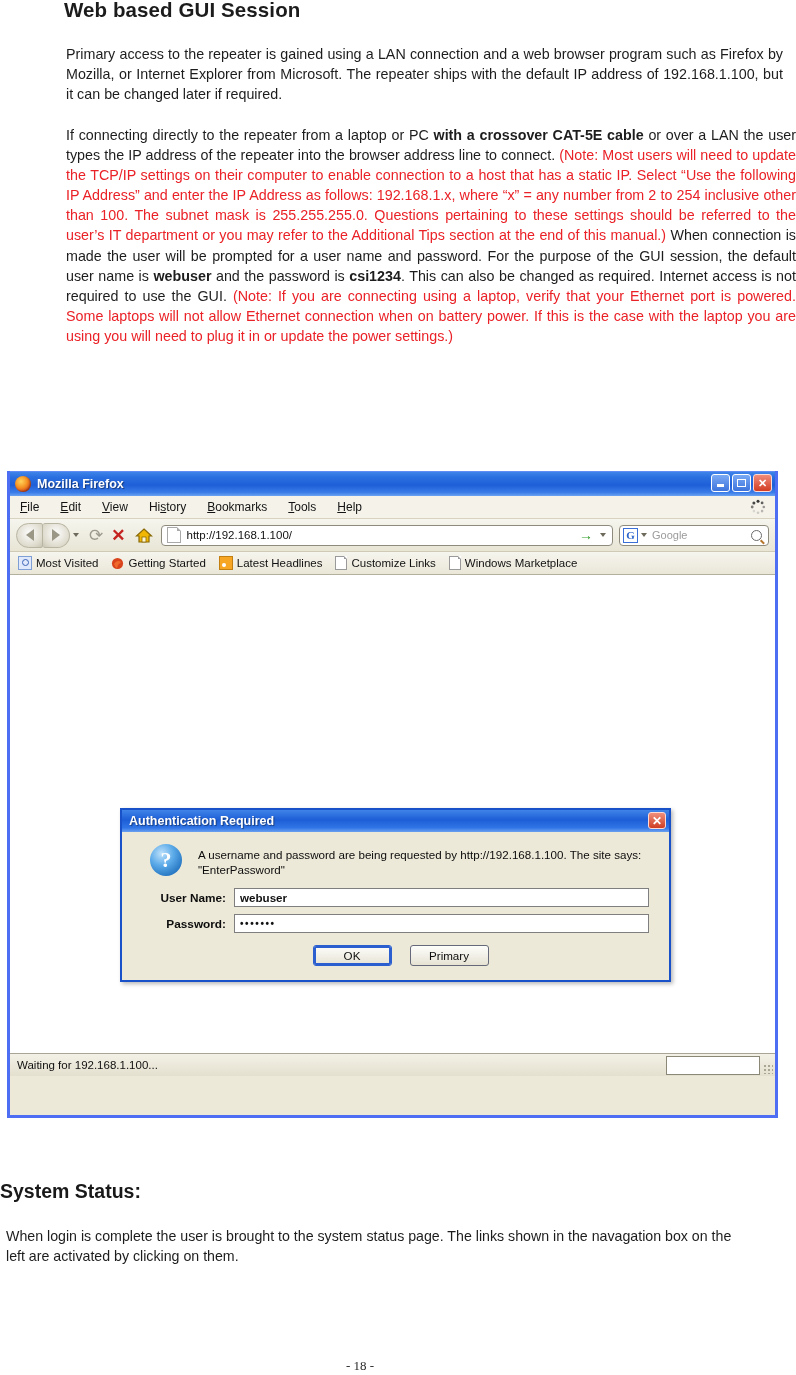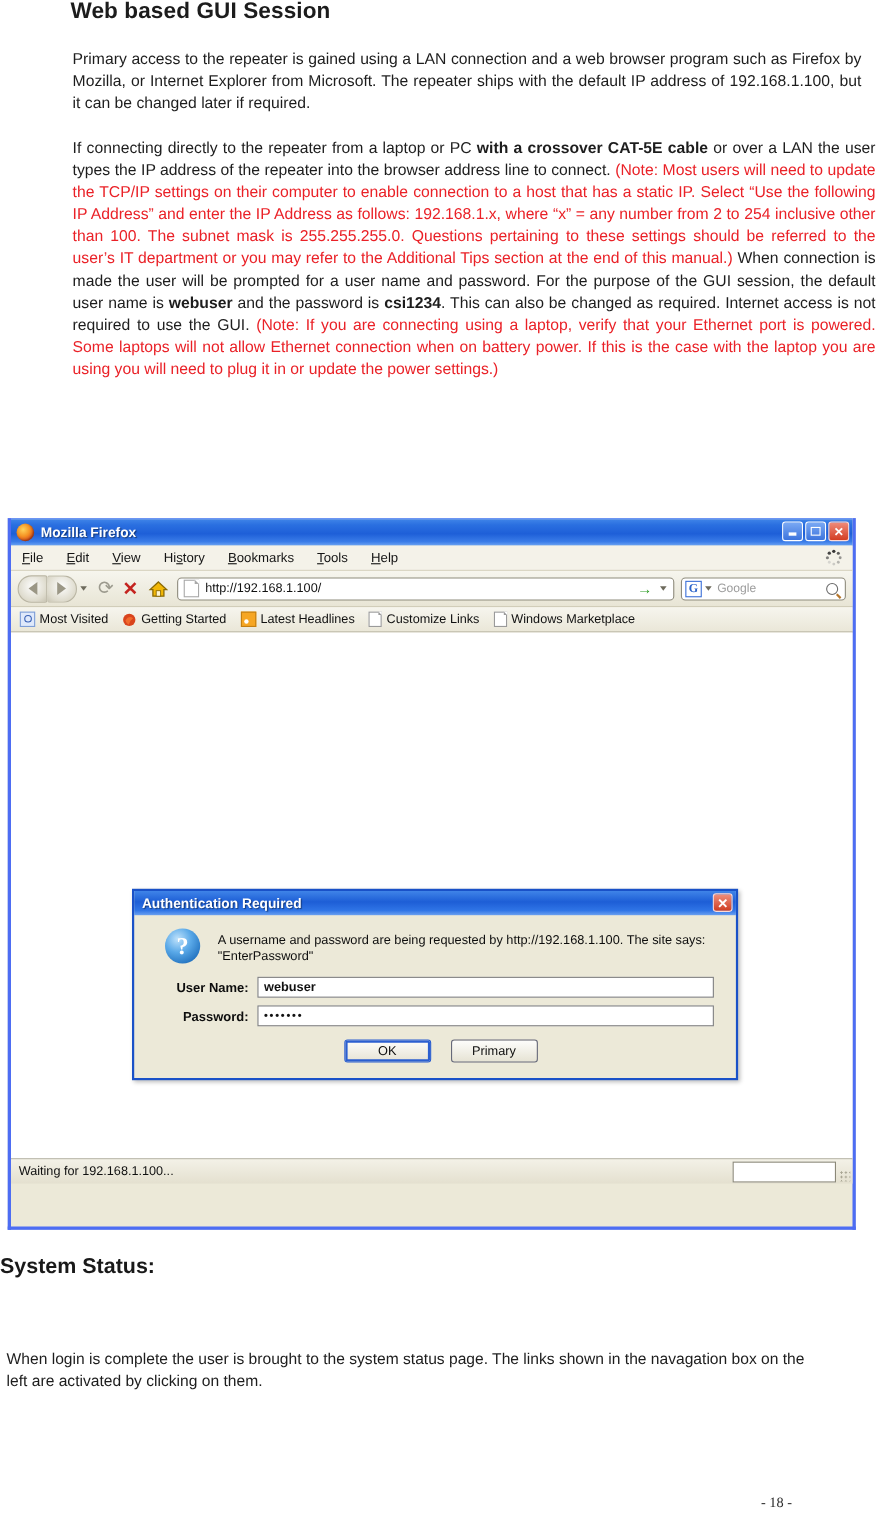--- a/index.html
+++ b/index.html
@@ -375,39 +375,39 @@
     font-size: 11.6px; color:#0d0d0d;
     display:flex; align-items:center; justify-content:center;
     box-sizing:border-box;
   }
   .dlg-btn.default { outline: 2px solid #2b5fd0; outline-offset: -3px; border-color:#2b5fd0;}
 
   
   .section-title {
     position: absolute;
     left: 0px;
-    top: 1140px;
+    top: 1180px;
     font-size: 19.5px;
     font-weight: bold;
     color: #191919;
   }
   .section-body {
     position: absolute;
     left: 6px;
     top: 1226px;
     width: 740px;
     font-size: 14.2px;
     line-height: 20px;
     color: #1d1d1d;
   }
   .page-num {
     position: absolute;
     left: 0; top: 1358px;
     width: 720px;
-    text-align: right;
+    text-align: center;
     font-size: 13px;
     color: #2a2a2a;
     font-family: "Liberation Serif", serif;
   }
 </style>
 </head>
 <body>
 
 <div class="doc">
 

